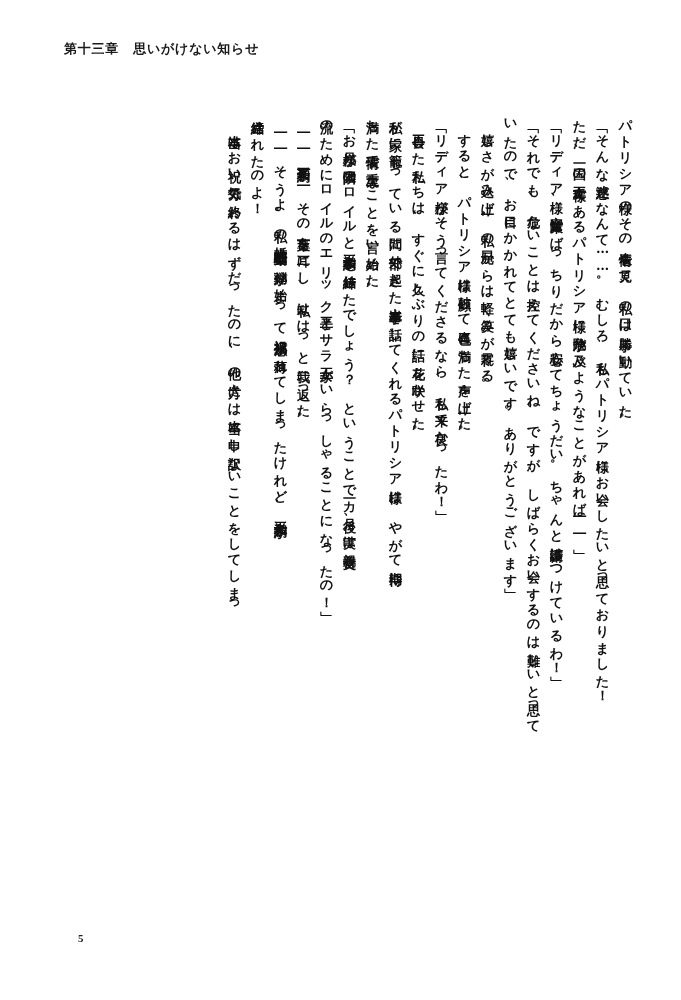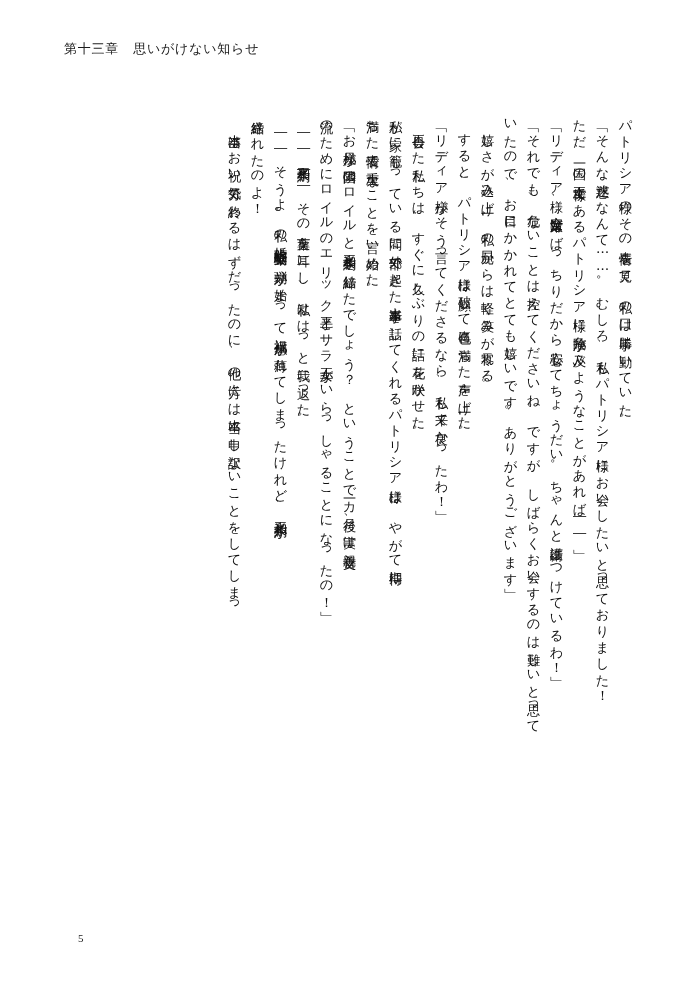--- a/index.html
+++ b/index.html
@@ -12,20 +12,21 @@
     background: #ffffff;
     font-family: "Liberation Serif", "DejaVu Serif", serif;
     color: #111111;
     overflow: hidden;
   }
   .page {
     position: relative;
     width: 612px;
     height: 1000px;
     box-sizing: border-box;
+    font-weight: bold;
   }
   .header {
     position: absolute;
     top: 40px;
     left: 64px;
     font-size: 13px;
     letter-spacing: 0.06em;
     color: #1a1a1a;
     white-space: nowrap;
   }

